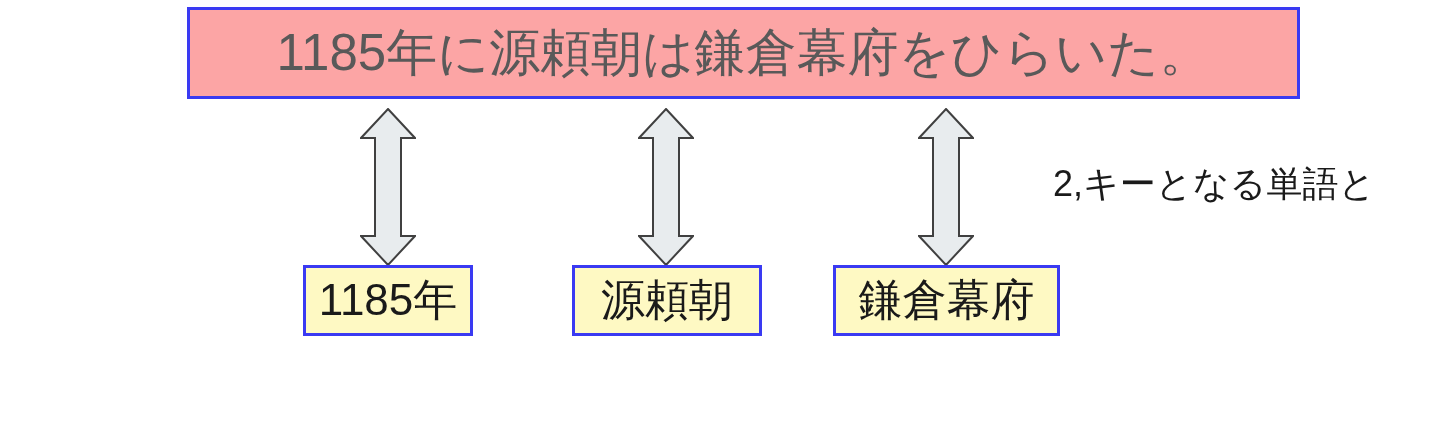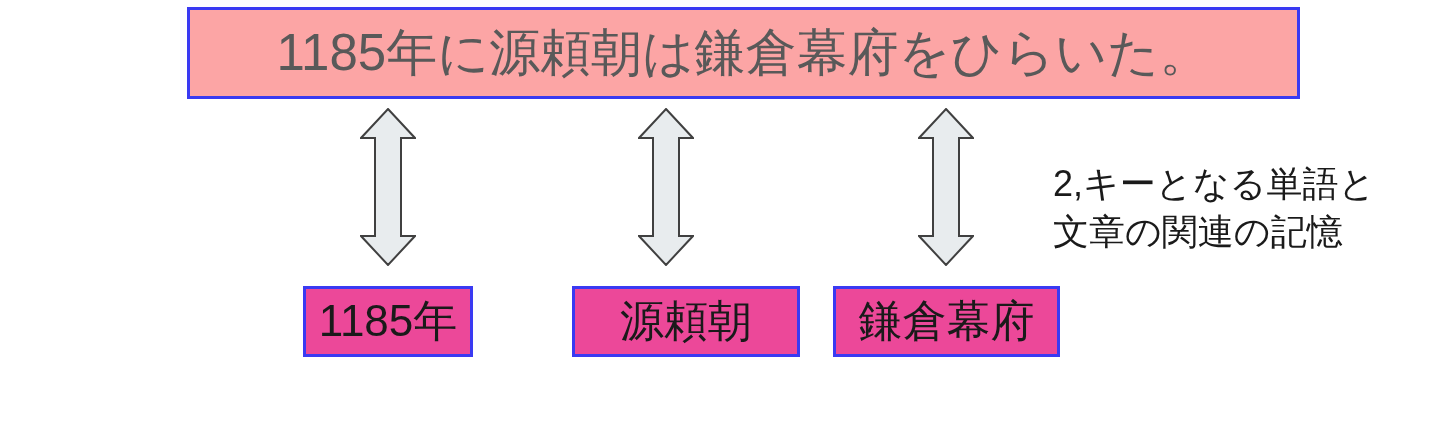--- a/index.html
+++ b/index.html
@@ -38,31 +38,31 @@
     position: absolute;
     top: 108px;
     width: 56px;
     height: 158px;
   }
   .arrow-1 { left: 360px; }
   .arrow-2 { left: 638px; }
   .arrow-3 { left: 918px; }
   .keyword-box {
     position: absolute;
-    top: 286px;
+    top: 265px;
     height: 71px;
     box-sizing: border-box;
     border: 3px solid #3a3af2;
-    background: #ec4899;
+    background: #fef9c3;
     display: flex;
     align-items: center;
     justify-content: center;
   }
   .kb-1 { left: 303px; width: 170px; }
-  .kb-2 { left: 572px; width: 228px; }
+  .kb-2 { left: 572px; width: 190px; }
   .kb-3 { left: 833px; width: 227px; }
   .keyword-box span {
     font-size: 44px;
     color: #1a1a1a;
     white-space: nowrap;
   }
   .note {
     position: absolute;
     color: #1a1a1a;
     white-space: nowrap;
@@ -108,17 +108,16 @@
   <div class="keyword-box kb-2">
     <span>源頼朝</span>
   </div>
 
   <div class="keyword-box kb-3">
     <span>鎌倉幕府</span>
   </div>
 
   <div class="note note-relation">
     <div>2,キーとなる単語と</div>
-    <div>文章の関連の記憶</div>
   </div>
 
 
 </div>
 
 </body></html>

